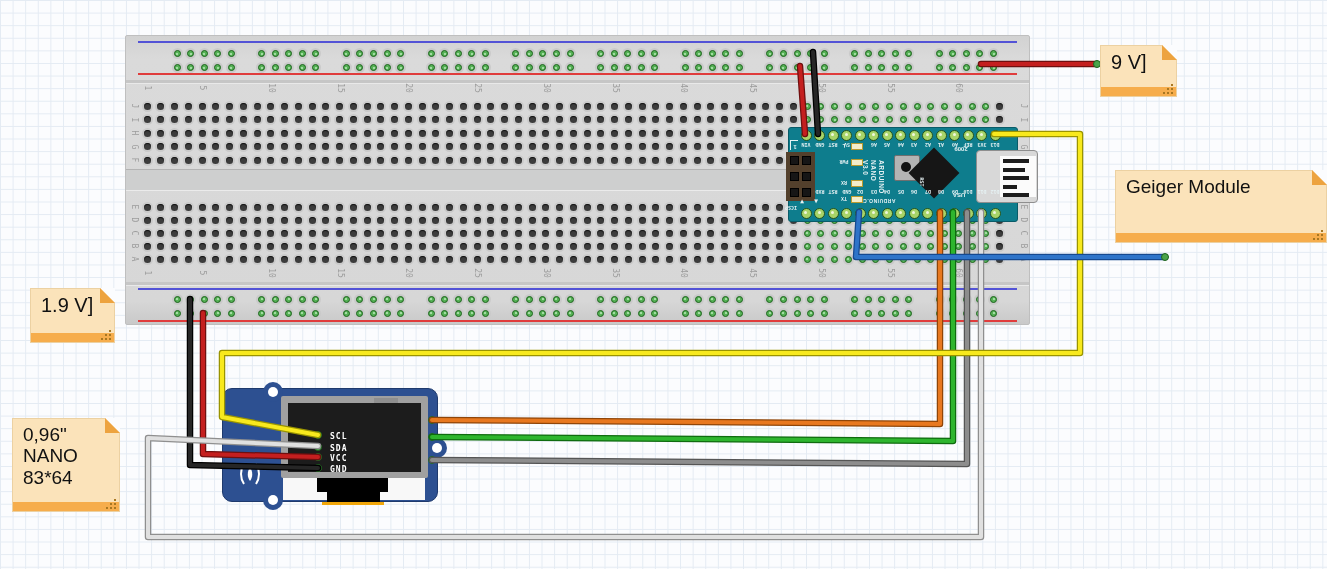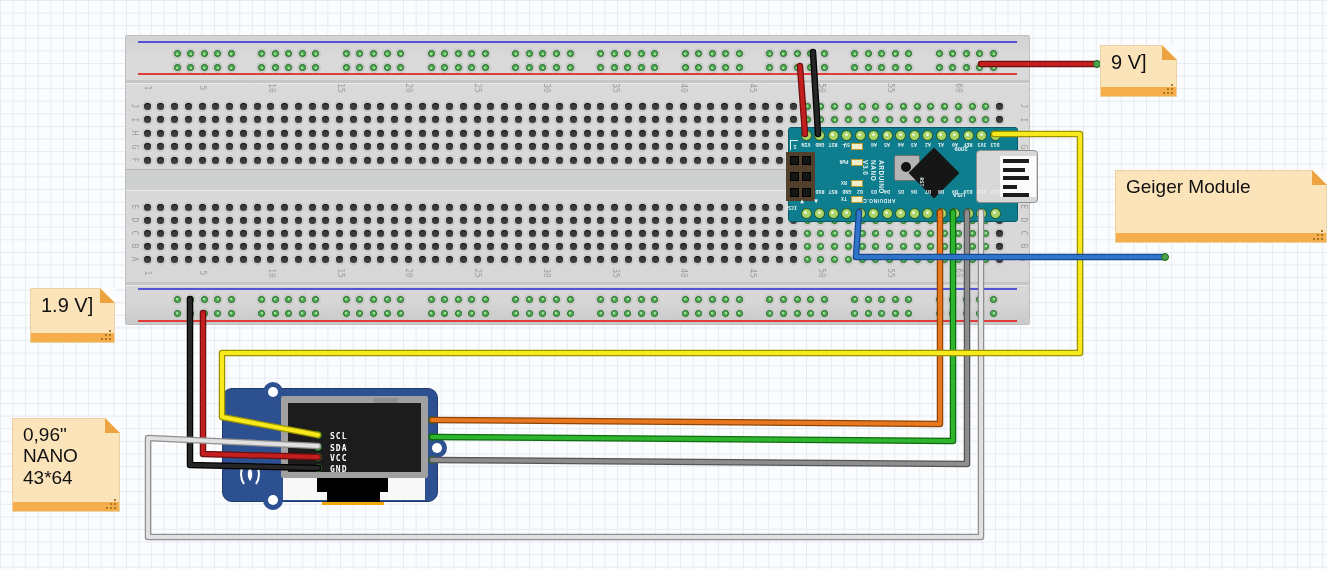--- a/index.html
+++ b/index.html
@@ -1157,21 +1157,21 @@
   <div class="note-bar"></div>
   <div class="note-foldcut"></div>
   <div class="note-fold"></div>
   <div class="note-grip"></div>
 </div>
 
 <div class="note" id="note-oled">
   <div class="note-text">
     <div>0,96"</div>
     <div>NANO</div>
-    <div>43*64</div>
+    <div>83*64</div>
   </div>
   <div class="note-bar"></div>
   <div class="note-foldcut"></div>
   <div class="note-fold"></div>
   <div class="note-grip"></div>
 </div>
 
 <div class="note" id="note-geiger">
   <div class="note-text">
     <div>Geiger Module</div>

